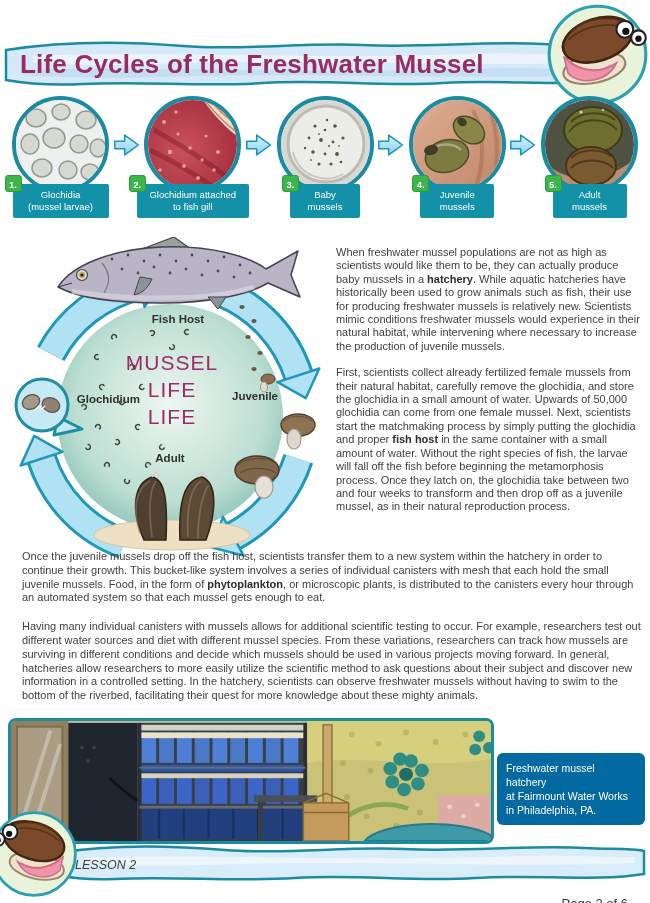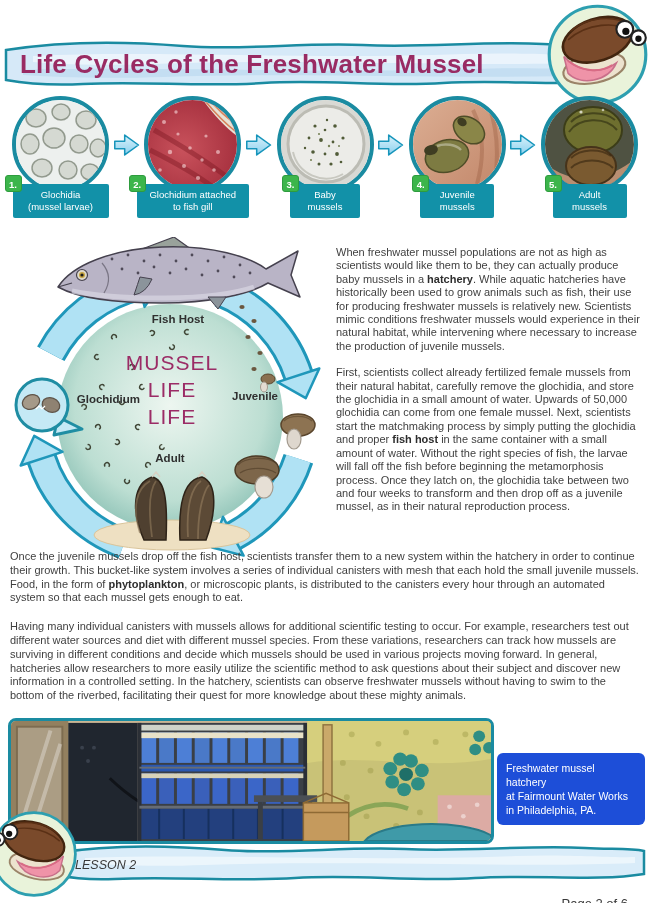--- a/index.html
+++ b/index.html
@@ -46,30 +46,30 @@
   }
   .dg-label{position:absolute;font-size:11.5px;font-weight:bold;color:#2f2f2f;text-align:center;}
   .lbl-fish{left:126px;top:76px;width:100px;}
   .lbl-glo{left:48px;top:156px;width:90px;text-align:right;}
   .lbl-juv{left:208px;top:153px;width:90px;}
   .lbl-adu{left:118px;top:215px;width:100px;}
   
   .col-text{position:absolute;left:336px;top:246px;width:309px;font-size:11px;line-height:13.4px;}
   .col-text p{margin:0 0 13px 0;}
   .full-text{position:absolute;left:10px;top:550px;width:632px;font-size:11px;line-height:13.8px;}
-  .full-text p{margin:0 0 15px 0;}
+  .full-text p{margin:0 0 15px 12px;}
   b{color:#2d2d2d;}
   
   .photo{
     position:absolute;left:8px;top:718px;width:486px;height:126px;box-sizing:border-box;
     border:3px solid #1a8ba1;border-radius:8px;overflow:hidden;background:#c9b694;
   }
   .caption{
     position:absolute;left:497px;top:753px;width:148px;box-sizing:border-box;
-    background:#1d4ed8;border-radius:6px;color:#fff;padding:8px 9px;
+    background:#0369a1;border-radius:6px;color:#fff;padding:8px 9px;
     font-size:10.5px;line-height:14px;
   }
   
   .footer-band{position:absolute;left:55px;top:840px;width:592px;height:48px;}
   .footer-lesson{position:absolute;left:75px;top:858px;font-size:12.5px;color:#3a3a3a;font-style:italic;}
   .footer-page{position:absolute;right:22px;top:856px;font-size:13px;color:#3a3a3a;margin-top:40px;}
 </style>
 </head>
 <body>
 

